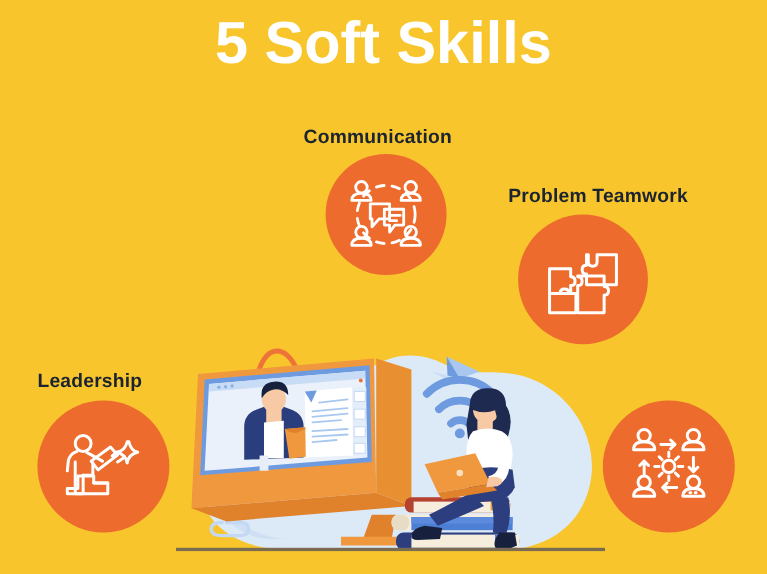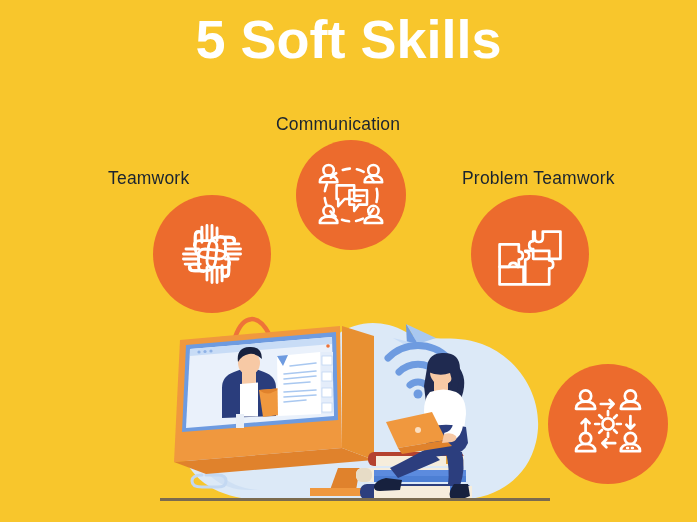--- a/index.html
+++ b/index.html
@@ -22,21 +22,21 @@
     font-size:54px;
     font-weight:bold;
     letter-spacing:0px;
     line-height:62px;
   }
   .skill{position:absolute;}
   .skill .label{
     position:absolute;
     color:#1B2430;
     font-size:17.5px;
-    font-weight:normal;
+    font-weight:bold;
     white-space:nowrap;
     letter-spacing:0.2px;
   }
   .badge{
     position:absolute;
     border-radius:50%;
     background:#EC6B2D;
     display:flex;align-items:center;justify-content:center;
   }
   .badge svg{display:block;}
@@ -191,45 +191,20 @@
           <circle cx="258" cy="130" r="3" fill="#FBDFC0"></circle>
         </g>
         <path d="M294 104 q12 12 8 26 q-3 10 -14 12 l-4 -9 q8 -2 9 -9 q1 -8 -6 -14 Z" fill="#FFFFFF"></path>
         <path d="M284 134 q8 -2 12 2 q2 4 -4 6 l-10 1 Z" fill="#F7C9A5"></path>
       </g>
 
       <rect x="0" y="198" width="390" height="3" fill="#7B6B4F"></rect>
     </svg>
   </div>
 
-  <div class="skill" id="skill-teamwork" style="left:108px;top:168px;width:170px;height:160px;">
-    <div class="label">Teamwork</div>
-    <div class="badge">
-      <svg viewBox="0 0 100 100" width="84" height="84" xmlns="http://www.w3.org/2000/svg">
-        <g fill="none" stroke="#FFFFFF" stroke-width="3.4" stroke-linecap="round" stroke-linejoin="round">
-
-          <path d="M38 18 l0 16 M44 16 l0 18 M50 16 l0 18 M56 19 l0 15"></path>
-          <path d="M34 24 q-4 0 -4 6 l0 12 q0 10 10 12 l18 2 q8 0 8 -7 l0 -14 q0 -6 -6 -6"></path>
-          <path d="M62 30 l10 0 q5 0 5 4 q0 4 -5 4 l-8 0"></path>
-
-          <path d="M82 38 l-16 0 M84 44 l-18 0 M84 50 l-18 0 M81 56 l-15 0"></path>
-          <path d="M76 34 q0 -4 -6 -4 l-12 0 q-10 0 -12 10 l-2 18 q0 8 7 8 l14 0 q6 0 6 -6"></path>
-          <path d="M70 62 l0 10 q0 5 -4 5 q-4 0 -4 -5 l0 -8"></path>
-
-          <path d="M62 82 l0 -16 M56 84 l0 -18 M50 84 l0 -18 M44 81 l0 -15"></path>
-          <path d="M66 76 q4 0 4 -6 l0 -12 q0 -10 -10 -12 l-18 -2 q-8 0 -8 7 l0 14 q0 6 6 6"></path>
-          <path d="M38 70 l-10 0 q-5 0 -5 -4 q0 -4 5 -4 l8 0"></path>
-
-          <path d="M18 62 l16 0 M16 56 l18 0 M16 50 l18 0 M19 44 l15 0"></path>
-          <path d="M24 66 q0 4 6 4 l12 0 q10 0 12 -10 l2 -18 q0 -8 -7 -8 l-14 0 q-6 0 -6 6"></path>
-          <path d="M30 38 l0 -10 q0 -5 4 -5 q4 0 4 5 l0 8"></path>
-        </g>
-      </svg>
-    </div>
-  </div>
 
   <div class="skill" id="skill-communication" style="left:276px;top:114px;width:200px;height:160px;">
     <div class="label">Communication</div>
     <div class="badge">
       <svg viewBox="0 0 100 100" width="80" height="80" xmlns="http://www.w3.org/2000/svg">
         <g fill="none" stroke="#FFFFFF" stroke-width="3.2" stroke-linecap="round" stroke-linejoin="round">
 
           <circle cx="50" cy="50" r="33" stroke-dasharray="9 9"></circle>
 
           <circle cx="22" cy="19" r="6.5"></circle>
@@ -266,20 +241,46 @@
 
           <path d="M12 66 l12 0 q0 -5 5 -5 q5 0 5 5 l8 0 l0 22 l-30 0 Z"></path>
 
           <path d="M44 66 l0 -9 q5 0 5 -5 q0 -5 -5 -5 l0 -1 l30 0 l0 12
                    q5 0 5 5 q0 5 -5 5 l0 20 l-30 0 Z"></path>
         </g>
       </svg>
     </div>
   </div>
 
+  <div class="skill" id="skill-leadership" style="left:34px;top:336px;width:160px;height:160px;">
+    <div class="label">Leadership</div>
+    <div class="badge">
+      <svg viewBox="0 0 100 100" width="80" height="80" xmlns="http://www.w3.org/2000/svg">
+        <g fill="none" stroke="#FFFFFF" stroke-width="3.4" stroke-linecap="round" stroke-linejoin="round">
+
+          <circle cx="27" cy="24" r="9"></circle>
+
+          <path d="M20 33 q-9 3 -10 12 l-1 10"></path>
+          <path d="M18 45 l0 36 l9 0 l0 -21"></path>
+          <path d="M27 60 l11 0 l0 -14"></path>
+
+          <path d="M31 34 l18 10"></path>
+
+          <path d="M36 44 l22 -16 l8 9 l-22 17 Z"></path>
+
+          <path d="M9 81 l0 -6 l12 0 l0 -14 l18 0 l0 8 l16 0 l0 12 Z"></path>
+          <path d="M39 69 l16 0"></path>
+
+          <path d="M60 38 l5 -4 M66 45 l6 -4"></path>
+
+          <path d="M79 22 q2 10 10 12 q-10 2 -12 12 q-2 -10 -12 -12 q10 -2 12 -12 Z"></path>
+        </g>
+      </svg>
+    </div>
+  </div>
 
   <div class="skill" id="skill-interpersonal" style="left:543px;top:336px;width:160px;height:160px;">
     <div class="badge">
       <svg viewBox="0 0 100 100" width="80" height="80" xmlns="http://www.w3.org/2000/svg">
         <g fill="none" stroke="#FFFFFF" stroke-width="3.4" stroke-linecap="round" stroke-linejoin="round">
 
           <circle cx="22" cy="15" r="7"></circle>
           <path d="M10 31 q0 -9 12 -9 q12 0 12 9 Z"></path>
 
           <circle cx="78" cy="15" r="7"></circle>

